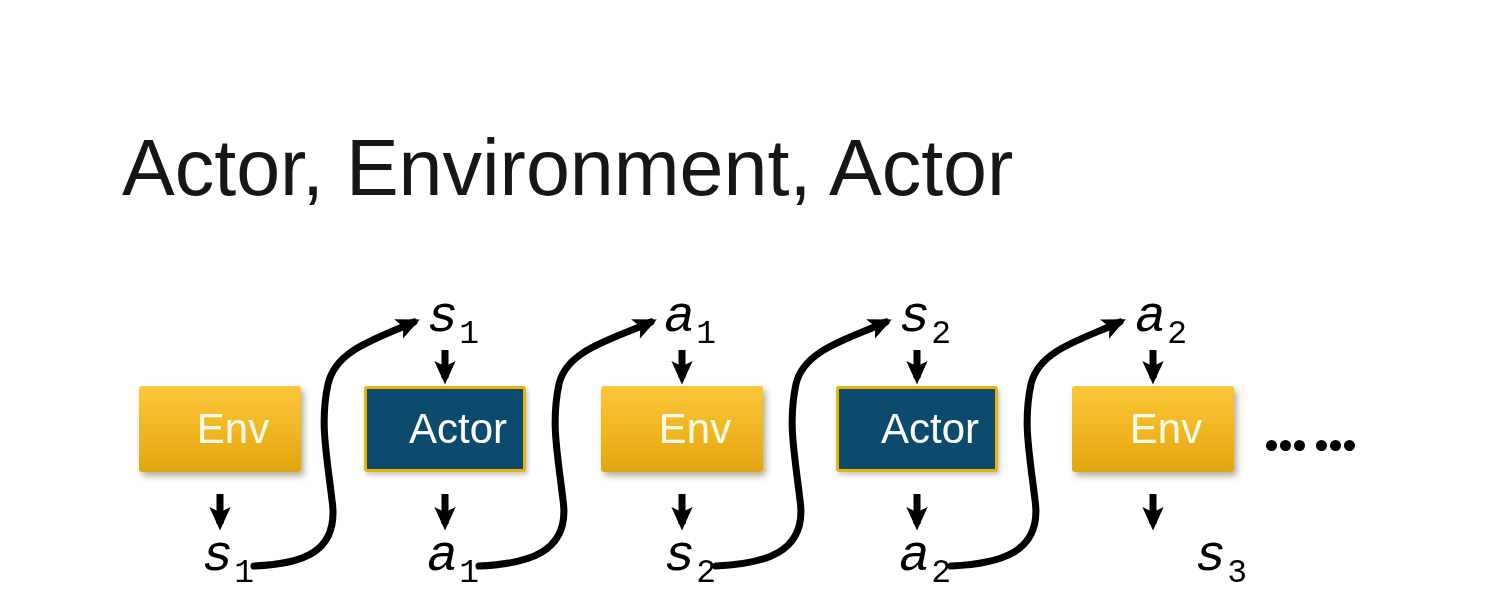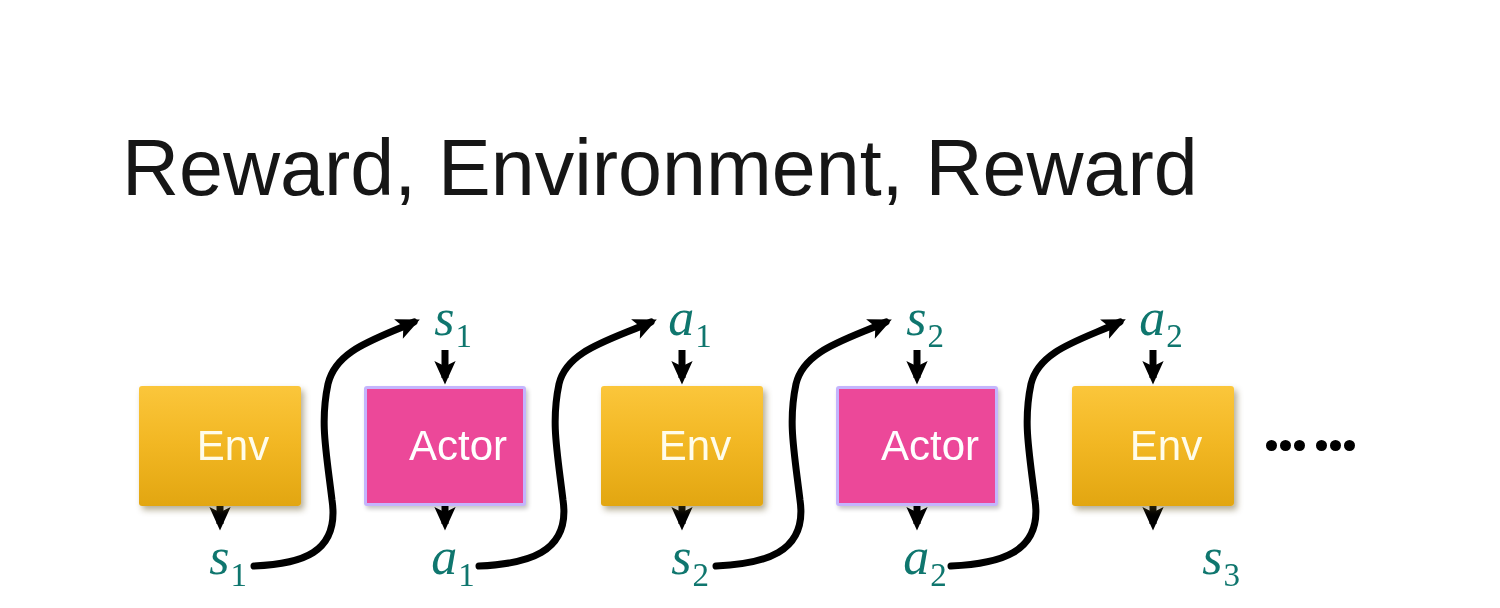--- a/index.html
+++ b/index.html
@@ -19,49 +19,49 @@
     font-weight: 300;
     line-height: 1;
     color: #161616;
     letter-spacing: 0;
     white-space: nowrap;
   }
   .box {
     position: absolute;
     top: 386px;
     width: 162px;
-    height: 120px;
+    height: 86px;
     display: flex;
     align-items: center;
     justify-content: center;
     font-size: 42px;
     line-height: 1;
     box-sizing: border-box;
     border-radius: 3px;
     padding-left: 26px;
   }
   .box.env {
     background: linear-gradient(180deg, #FBC63B 0%, #F2B723 48%, #E2A611 100%);
     color: #FFFCEA;
     box-shadow: 3px 4px 6px rgba(90, 75, 25, 0.45);
   }
   .box.actor {
-    background: #ec4899;
-    border: 3px solid #c4b5fd;
+    background: #0c4a6e;
+    border: 3px solid #eab308;
     color: #FFFFFF;
     box-shadow: 2px 3px 4px rgba(0, 0, 0, 0.22);
   }
   .mlabel {
     position: absolute;
     transform: translateX(-50%);
-    font-family: Liberation Serif, serif;
+    font-family: Liberation Mono, monospace;
     font-style: italic;
     font-size: 52px;
     line-height: 1;
-    color: #0f766e;
+    color: #000000;
     white-space: nowrap;
   }
   .mlabel .sub {
     font-style: normal;
     font-size: 33px;
     vertical-align: -12px;
     margin-left: 1px;
   }
   .top-label { top: 292px; }
   .bottom-label { top: 531px; }
@@ -88,21 +88,21 @@
     margin-right: 3px;
   }
   .dots .dot:nth-child(3) { margin-right: 11px; }
   .dots .dot:last-child { margin-right: 0; }
 </style>
 </head>
 <body>
 
 <div class="slide">
 
-  <div class="title">Reward, Environment, Reward</div>
+  <div class="title">Actor, Environment, Actor</div>
 
   <svg class="arrows-layer" viewBox="0 0 1500 608" xmlns="http://www.w3.org/2000/svg">
     <defs>
       <marker id="ah" viewBox="0 0 10 10" refX="7" refY="5" markerWidth="3.8" markerHeight="3.8" orient="auto" markerUnits="strokeWidth">
         <path d="M 0.6 1 L 9.4 5 L 0.6 9 L 2.6 5 Z" fill="#000000"></path>
       </marker>
     </defs>
 
     <line x1="445" y1="350" x2="445" y2="378" stroke-width="7" marker-end="url(#ah)" stroke="#000000"></line>
     <line x1="682" y1="350" x2="682" y2="378" stroke-width="7" marker-end="url(#ah)" stroke="#000000"></line>

